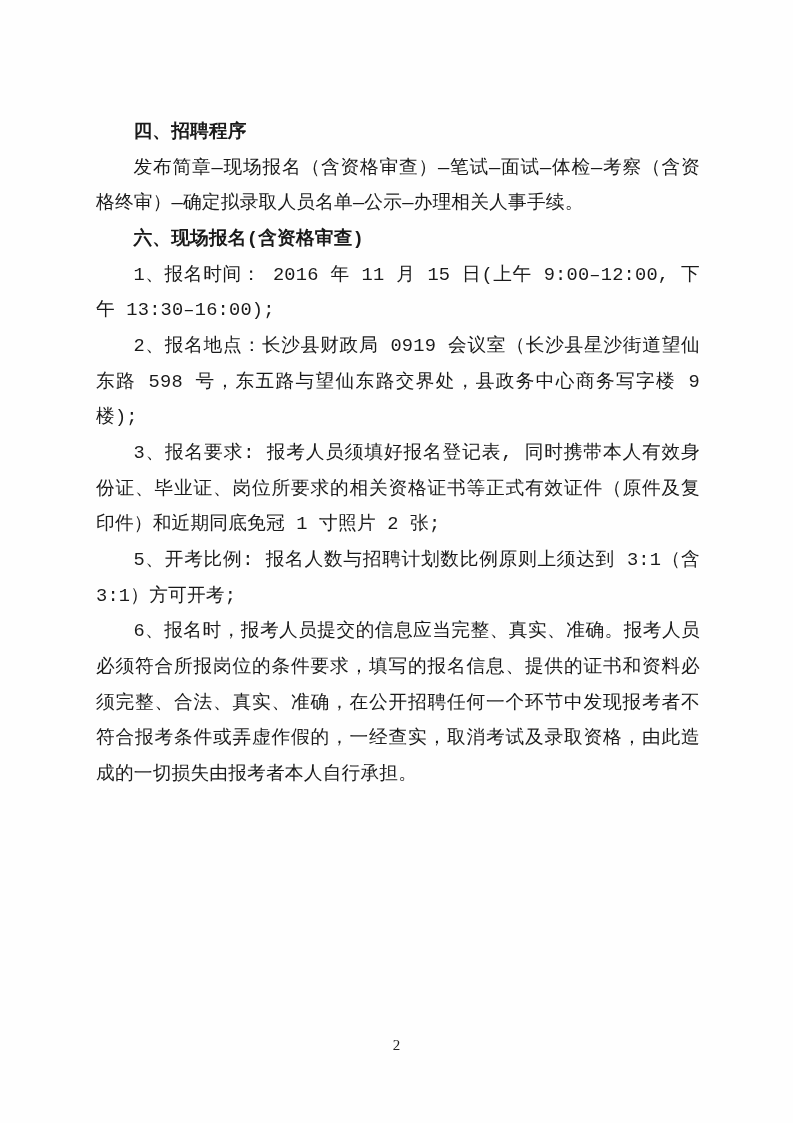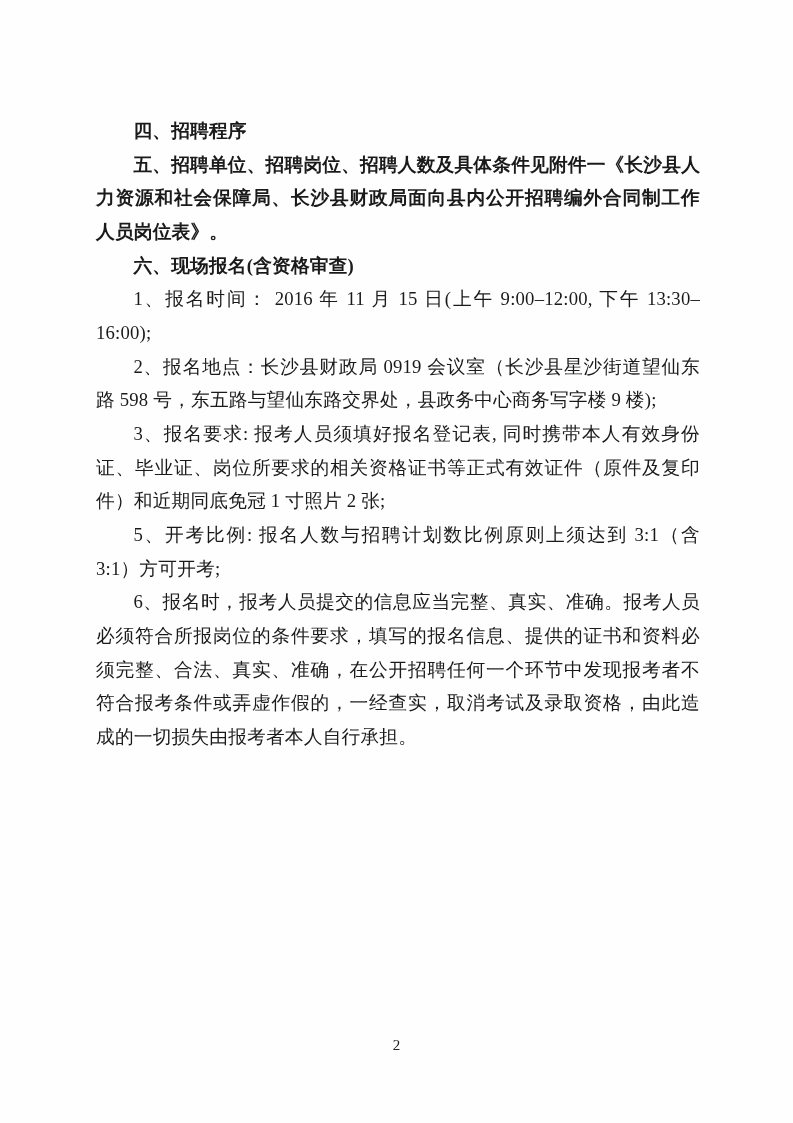--- a/index.html
+++ b/index.html
@@ -24,41 +24,41 @@
   }
   .para {
     margin: 0;
     font-size: 18.7px;
     line-height: 33.65px;
     text-align: justify;
     text-indent: 2em;
     letter-spacing: 0.2px;
     word-break: break-word;
   }
-  .run { font-weight: normal; }
+  .run { font-weight: normal; font-family: Liberation Mono, monospace; }
   .run.bold { font-weight: bold; }
   .footer-pagenum {
     position: absolute;
     top: 1035px;
     left: 0;
     width: 793px;
     text-align: center;
     font-size: 15px;
     line-height: 20px;
     color: #222222;
   }
 </style>
 </head>
 <body>
 
 <div class="page">
   <div class="content">
 
   <p class="para"><span class="run bold">四、招聘程序</span></p>
-      <p class="para"><span class="run bold">五、招聘单位、招聘岗位、招聘人数及具体条件见附件一《长沙县人力资源和社会保障局、长沙县财政局面向县内公开招聘编外合同制工作人员岗位表》。</span></p>
+      <p class="para"><span class="run">发布简章—现场报名（含资格审查）—笔试—面试—体检—考察（含资格终审）—确定拟录取人员名单—公示—办理相关人事手续。</span></p>
       <p class="para"><span class="run bold">六、现场报名(含资格审查)</span></p>
       <p class="para"><span class="run">1、报名时间： 2016 年 11 月 15 日(上午 9:00–12:00, 下午 13:30–16:00);</span></p>
       <p class="para"><span class="run">2、报名地点：长沙县财政局 0919 会议室（长沙县星沙街道望仙东路 598 号，东五路与望仙东路交界处，县政务中心商务写字楼 9 楼);</span></p>
       <p class="para"><span class="run">3、报名要求: 报考人员须填好报名登记表, 同时携带本人有效身份证、毕业证、岗位所要求的相关资格证书等正式有效证件（原件及复印件）和近期同底免冠 1 寸照片 2 张;</span></p>
       <p class="para"><span class="run">5、开考比例: 报名人数与招聘计划数比例原则上须达到 3:1（含 3:1）方可开考;</span></p>
       <p class="para"><span class="run">6、报名时，报考人员提交的信息应当完整、真实、准确。报考人员必须符合所报岗位的条件要求，填写的报名信息、提供的证书和资料必须完整、合法、真实、准确，在公开招聘任何一个环节中发现报考者不符合报考条件或弄虚作假的，一经查实，取消考试及录取资格，由此造成的一切损失由报考者本人自行承担。</span></p>
     </div>
   <div class="footer-pagenum">2</div>
 </div>
 

